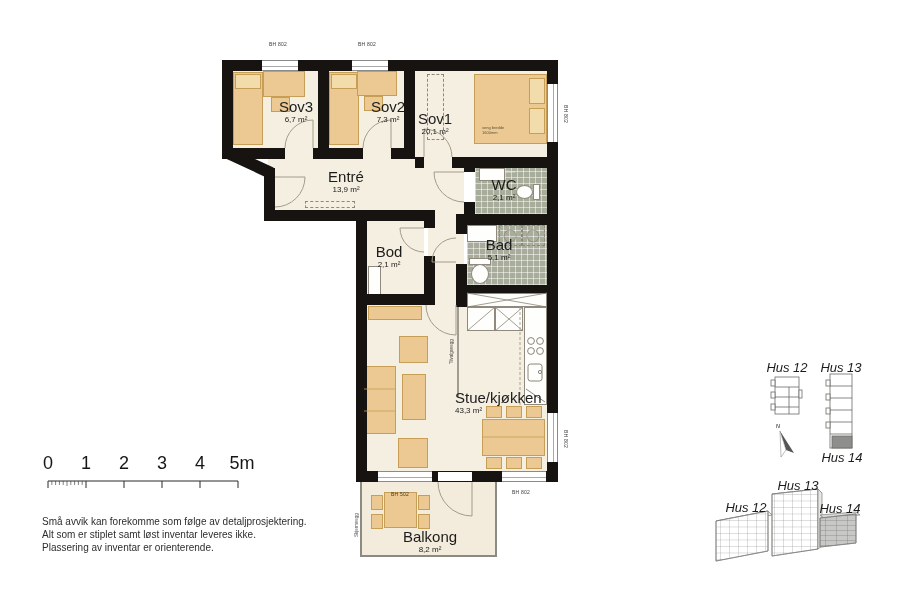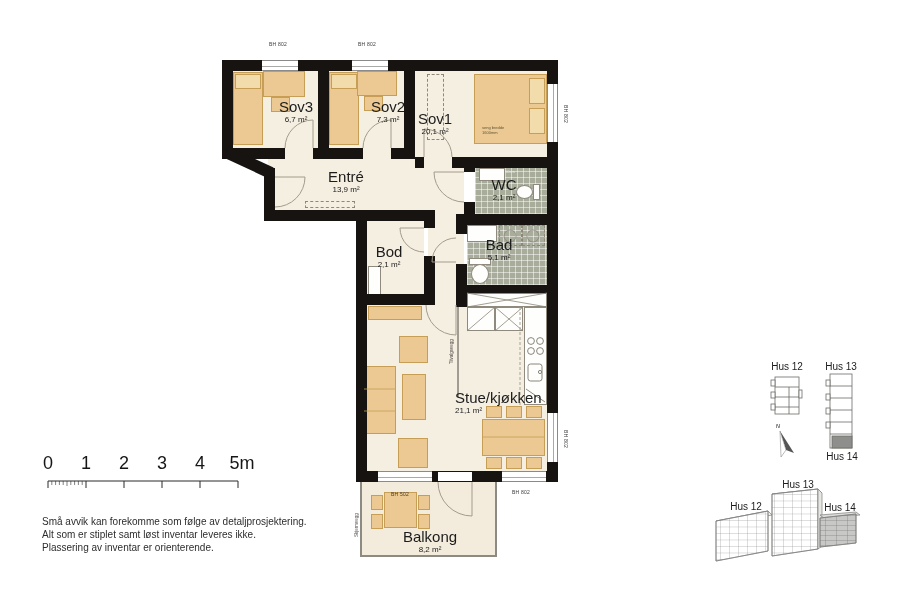--- a/index.html
+++ b/index.html
@@ -21,21 +21,21 @@
   .door-gap{position:absolute;background:#fff;}
   .lbl{position:absolute;text-align:center;white-space:nowrap;line-height:1.15;}
   .room-name{font-size:15px;color:#1c1c1c;}
   .room-area{font-size:8px;color:#1c1c1c;}
   .bh{font-size:5px;color:#3a3a3a;letter-spacing:.2px;}
   .tiny{font-size:4px;color:#5f5436;}
   .vtext{writing-mode:vertical-rl;}
   .vflip{transform:rotate(180deg);}
   .scale-num{position:absolute;font-size:18px;color:#161616;text-align:center;width:30px;}
   .disc{position:absolute;left:42px;top:515px;font-size:10px;line-height:13px;color:#2d2d2d;}
-  .site-lbl{font-size:10px;color:#1c1c1c;}
+  .site-lbl{font-size:13px;color:#1c1c1c;font-style:italic;}
   svg{position:absolute;left:0;top:0;}
 </style>
 </head>
 <body>
 
 <div id="stage">
 
   <div>
     <div class="floor" style="left:233px;top:71px;width:314px;height:88px;"></div>
     <div class="floor" style="left:268px;top:148px;width:196px;height:62px;"></div>
@@ -292,21 +292,21 @@
   <div class="lbl" style="left:474px;top:236px;width:50px;">
     <div class="room-name">Bad</div>
     <div class="room-area">5,1 m²</div>
   </div>
   <div class="lbl" style="left:364px;top:243px;width:50px;">
     <div class="room-name">Bod</div>
     <div class="room-area">2,1 m²</div>
   </div>
   <div class="lbl" style="left:455px;top:389px;width:90px;text-align:left;">
     <div class="room-name">Stue/kjøkken</div>
-    <div class="room-area">21,1 m²</div>
+    <div class="room-area">43,3 m²</div>
   </div>
   <div class="lbl" style="left:400px;top:528px;width:60px;">
     <div class="room-name">Balkong</div>
     <div class="room-area">8,2 m²</div>
   </div>
 
   <div class="lbl bh" style="left:258px;top:42px;width:40px;">BH 802</div>
   <div class="lbl bh" style="left:347px;top:42px;width:40px;">BH 802</div>
   <div class="lbl bh vtext" style="left:562px;top:98px;height:32px;">BH 802</div>
   <div class="lbl bh vtext" style="left:562px;top:423px;height:32px;">BH 802</div>

